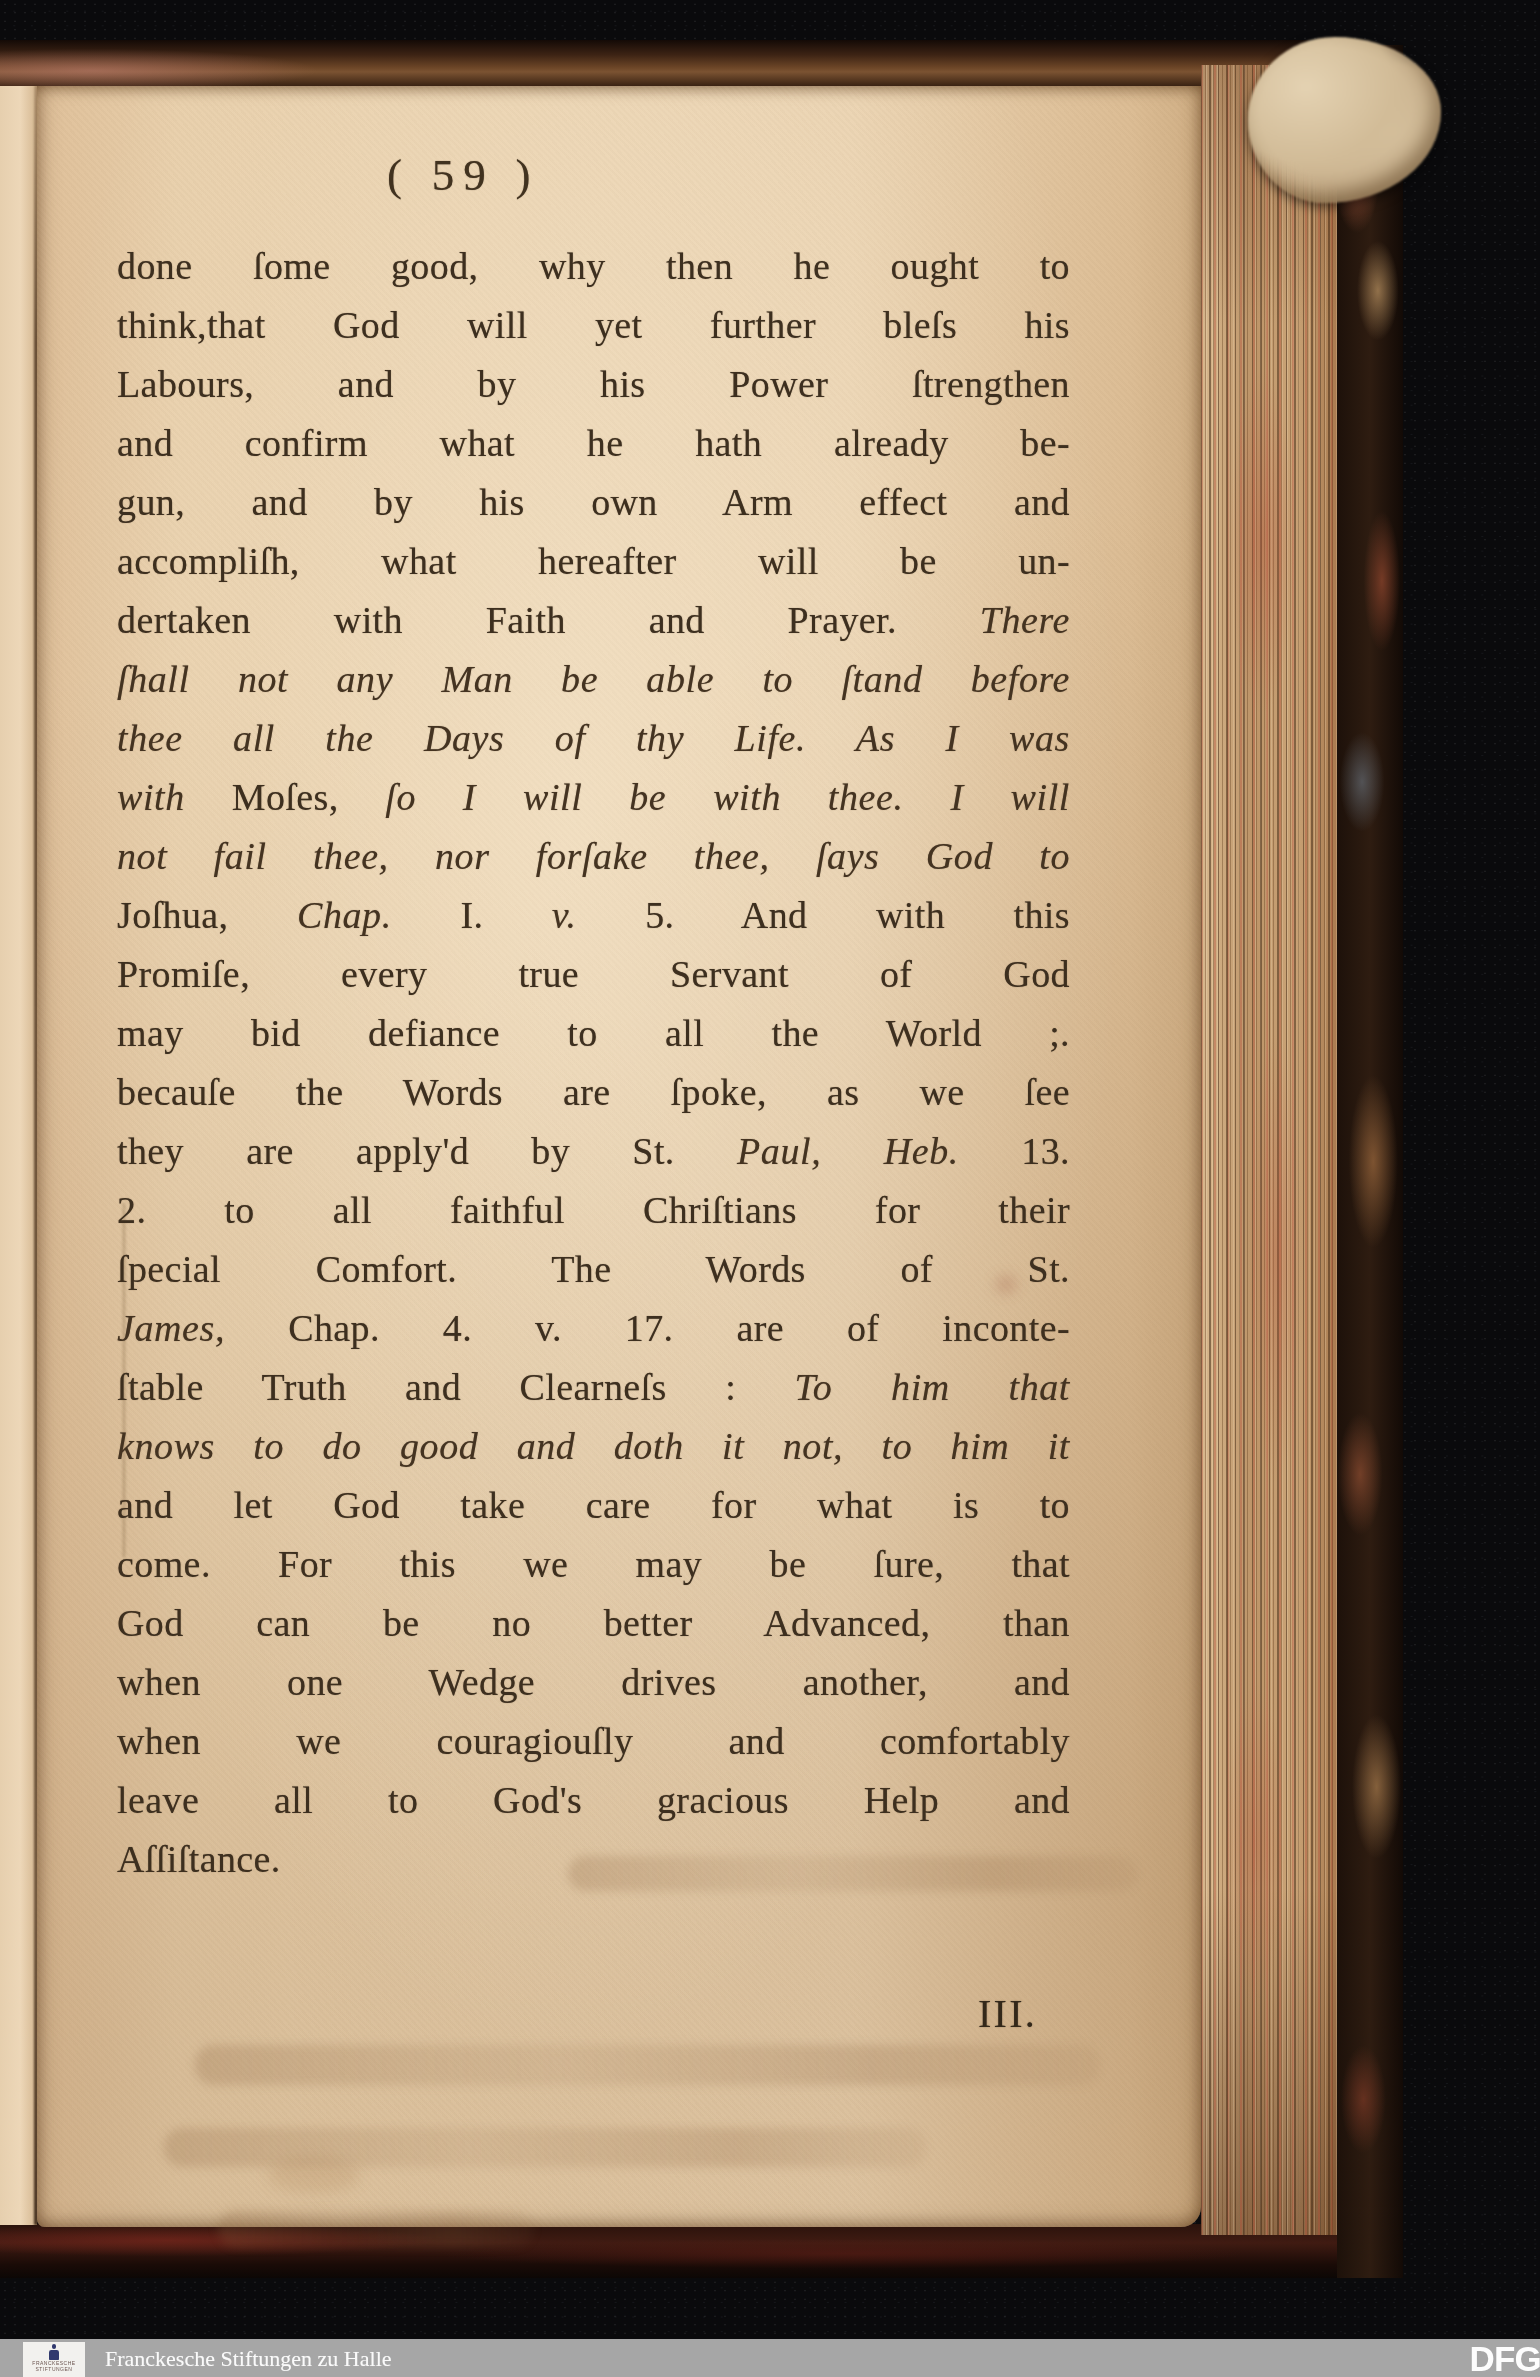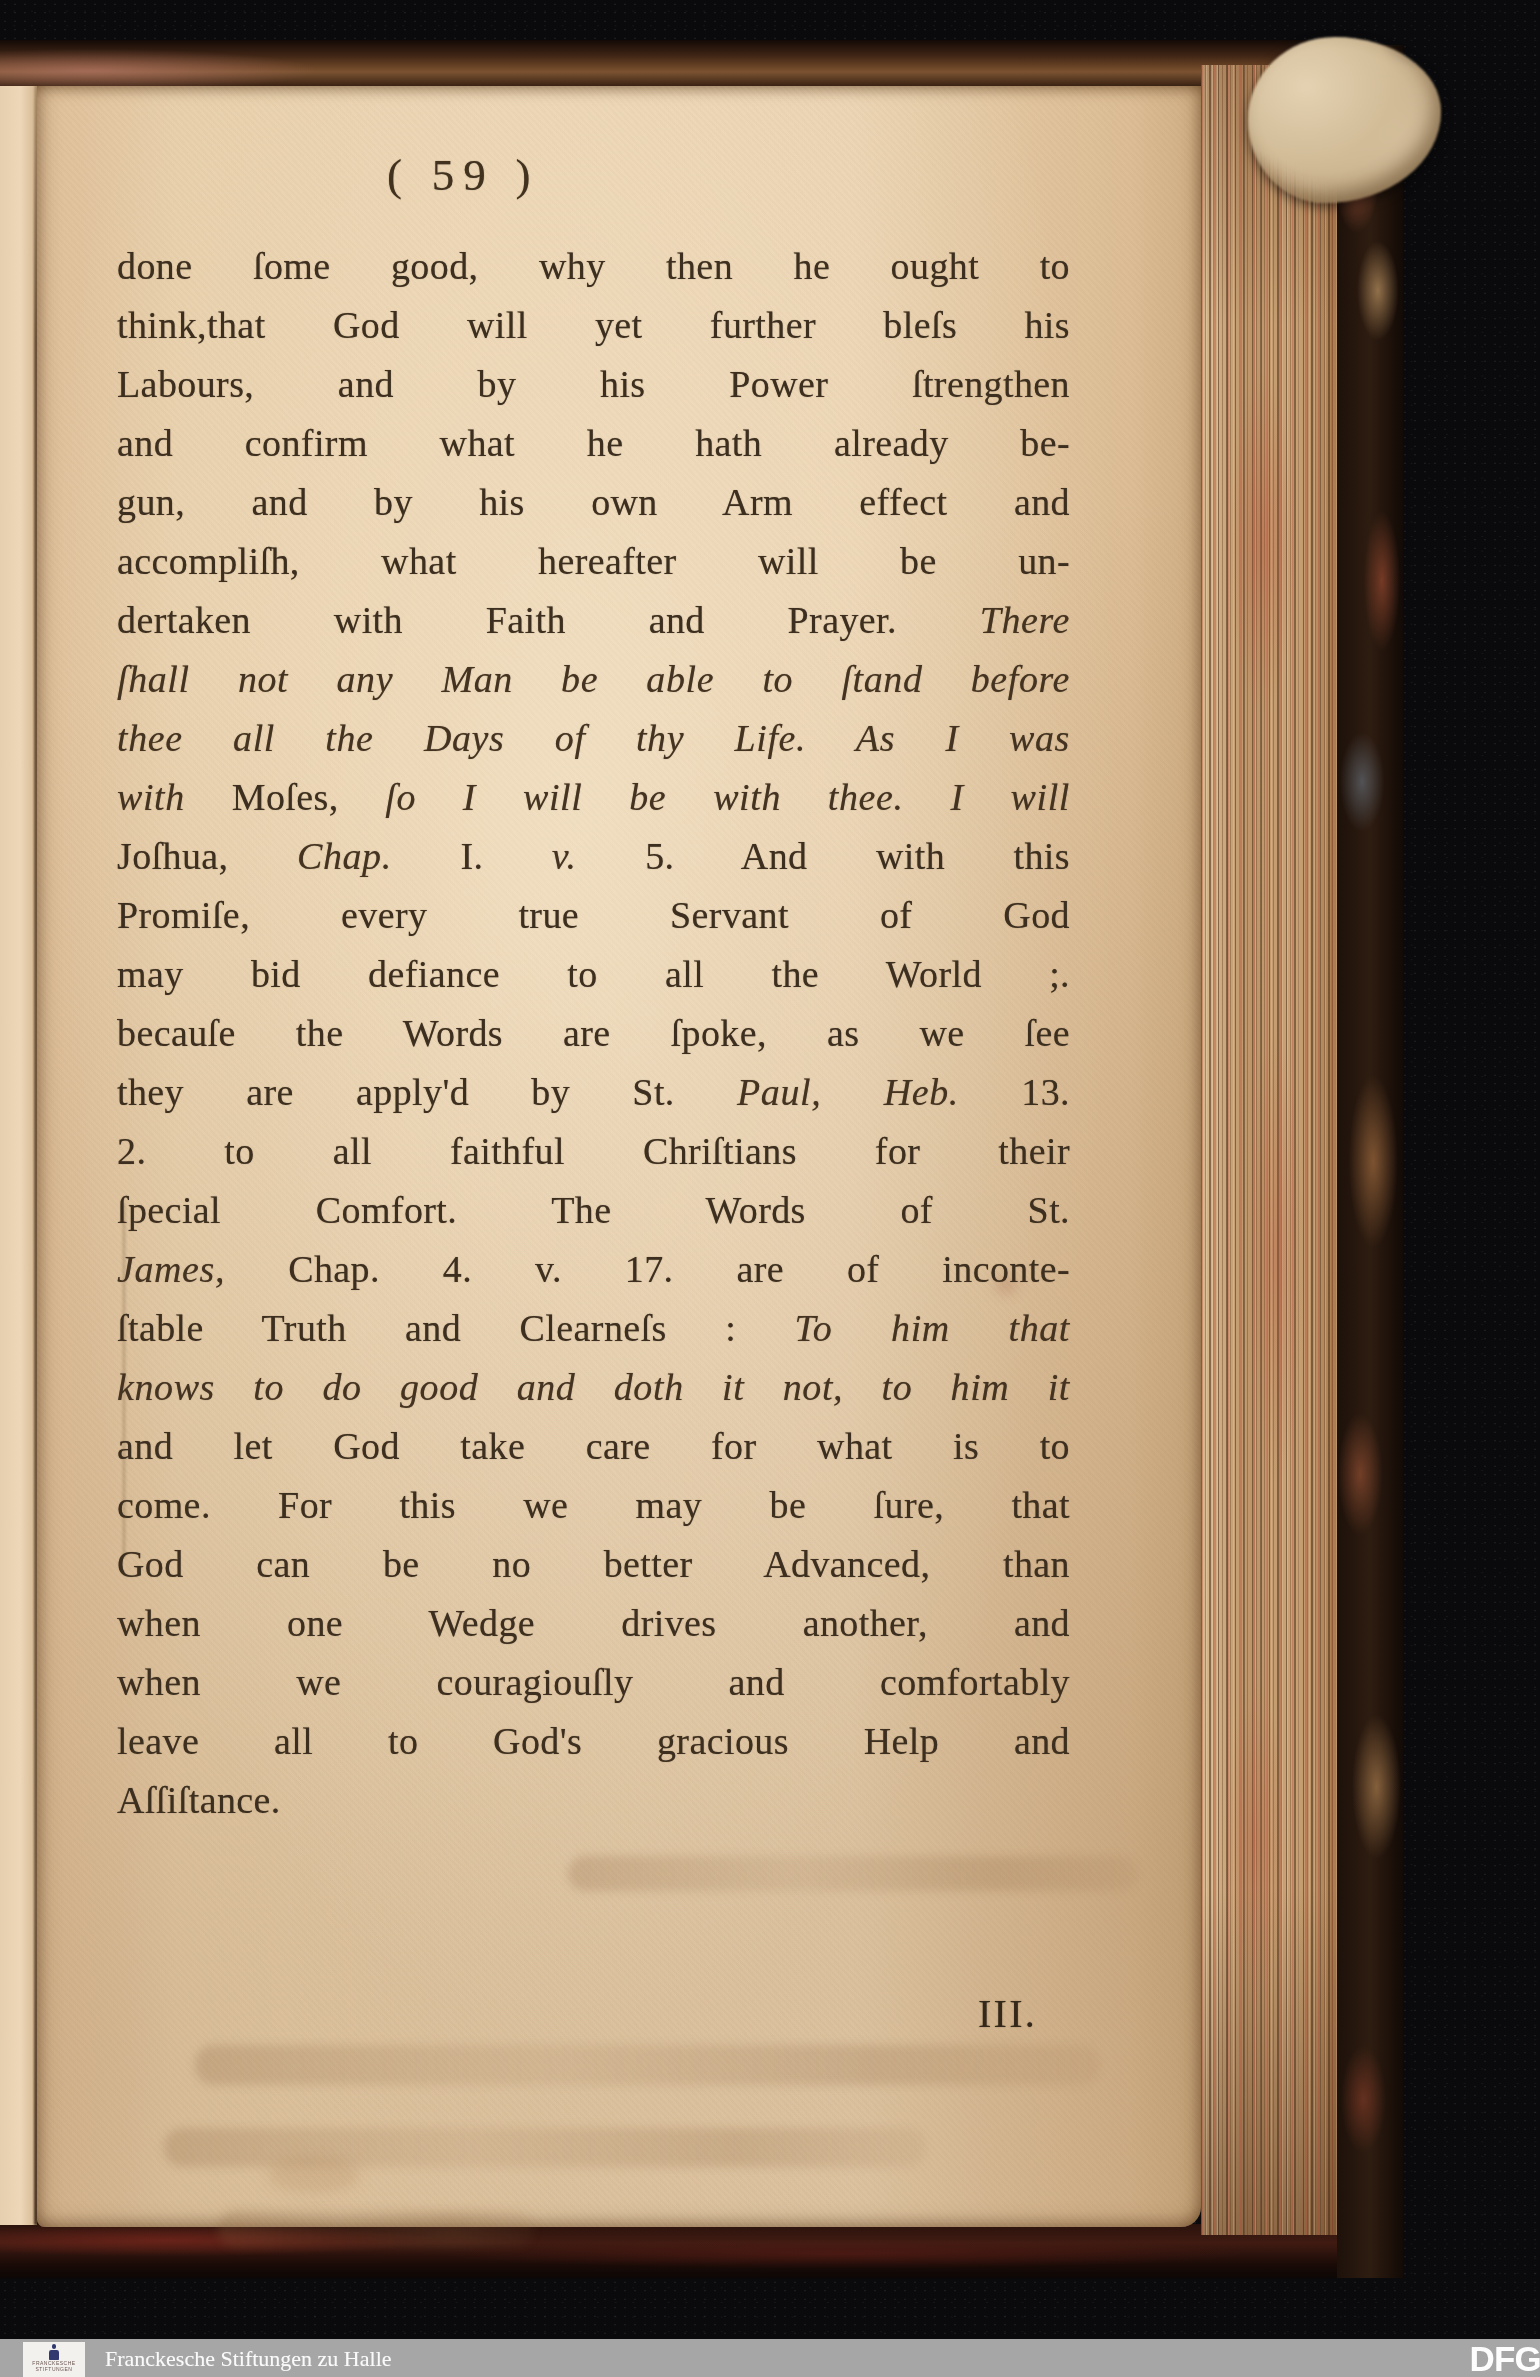--- a/index.html
+++ b/index.html
@@ -180,20 +180,21 @@
           <div class="line"><span>done ſome good, why then he ought to</span></div>
           <div class="line"><span>think,that God will yet further bleſs his</span></div>
           <div class="line"><span>Labours, and by his Power ſtrengthen</span></div>
           <div class="line"><span>and confirm what he hath already be-</span></div>
           <div class="line"><span>gun, and by his own Arm effect and</span></div>
           <div class="line"><span>accompliſh, what hereafter will be un-</span></div>
           <div class="line"><span>dertaken with Faith and Prayer. </span><span class="it">There</span></div>
           <div class="line"><span class="it">ſhall not any Man be able to ſtand before</span></div>
           <div class="line"><span class="it">thee all the Days of thy Life. As I was</span></div>
           <div class="line"><span class="it">with </span><span>Moſes, </span><span class="it">ſo I will be with thee. I will</span></div>
+          <div class="line"><span class="it">not fail thee, nor forſake thee, ſays God to</span></div>
           <div class="line"><span>Joſhua, </span><span class="it">Chap. </span><span>I. </span><span class="it">v. </span><span>5. And with this</span></div>
           <div class="line"><span>Promiſe, every true Servant of God</span></div>
           <div class="line"><span>may bid defiance to all the World ;.</span></div>
           <div class="line"><span>becauſe the Words are ſpoke, as we ſee</span></div>
           <div class="line"><span>they are apply'd by St. </span><span class="it">Paul, Heb. </span><span>13.</span></div>
           <div class="line"><span>2. to all faithful Chriſtians for their</span></div>
           <div class="line"><span>ſpecial Comfort. The Words of St.</span></div>
           <div class="line"><span class="it">James, </span><span>Chap. 4. v. 17. are of inconte-</span></div>
           <div class="line"><span>ſtable Truth and Clearneſs : </span><span class="it">To him that</span></div>
           <div class="line"><span class="it">knows to do good and doth it not, to him it</span></div>

